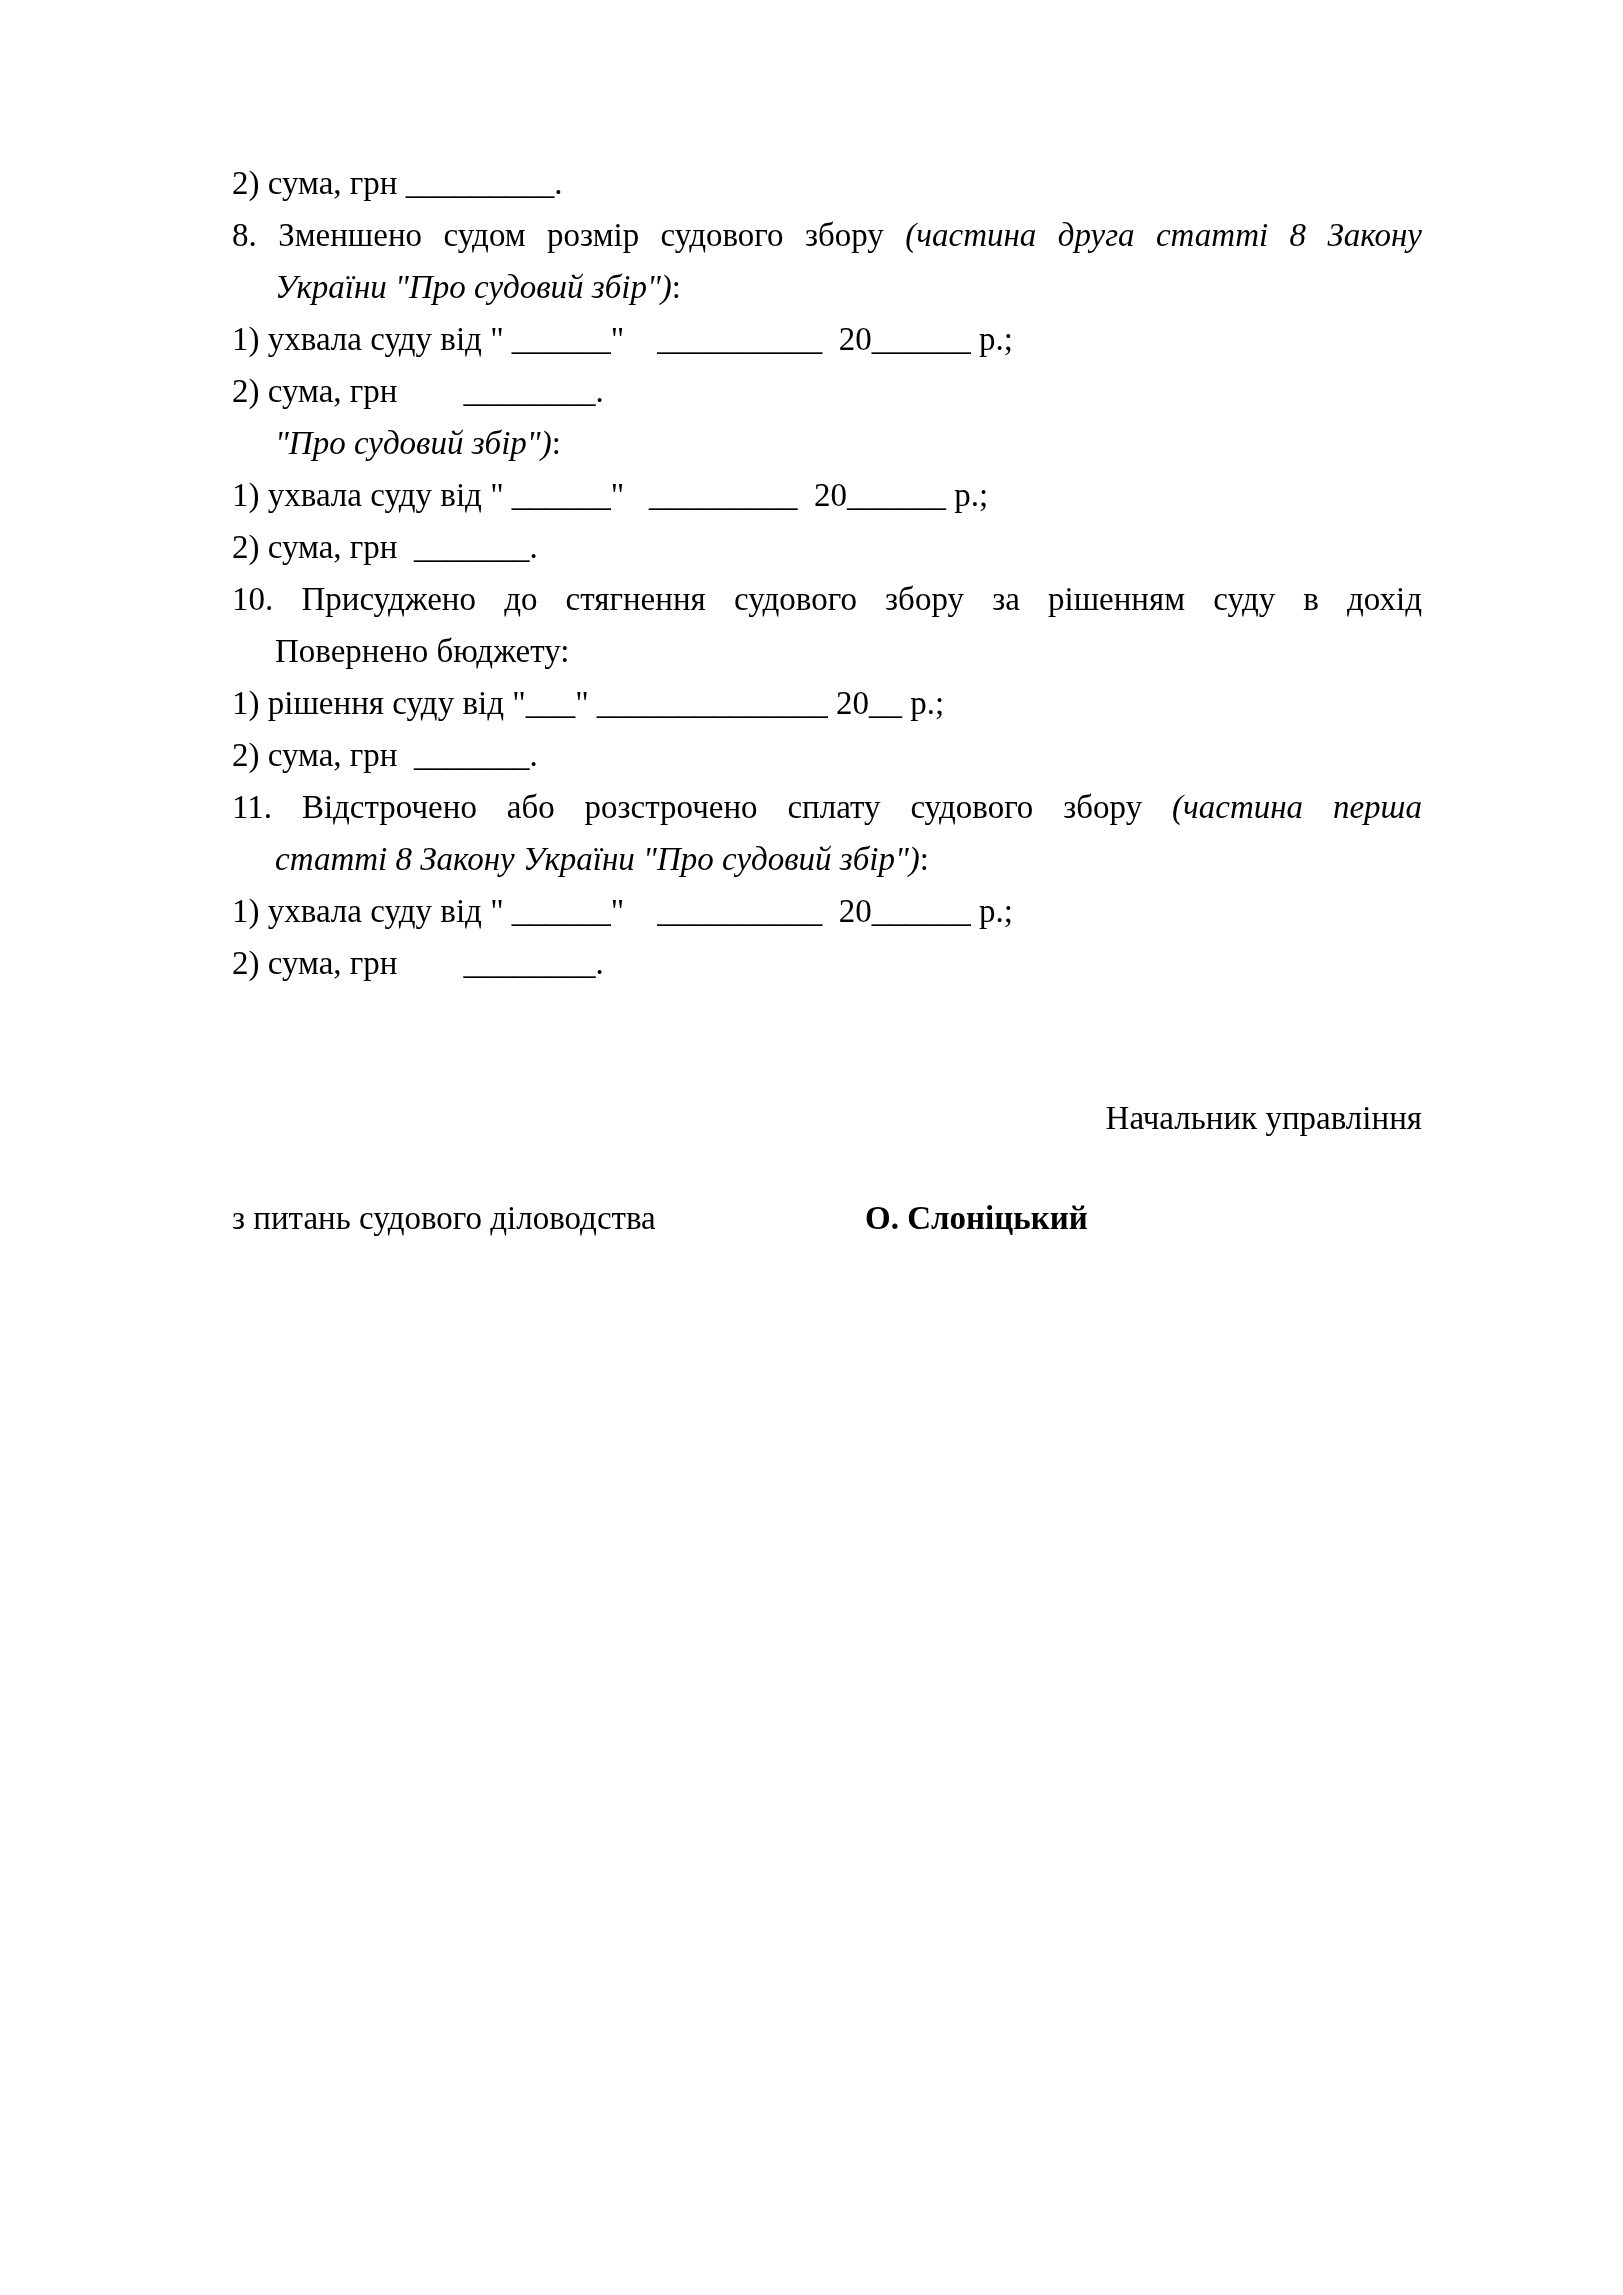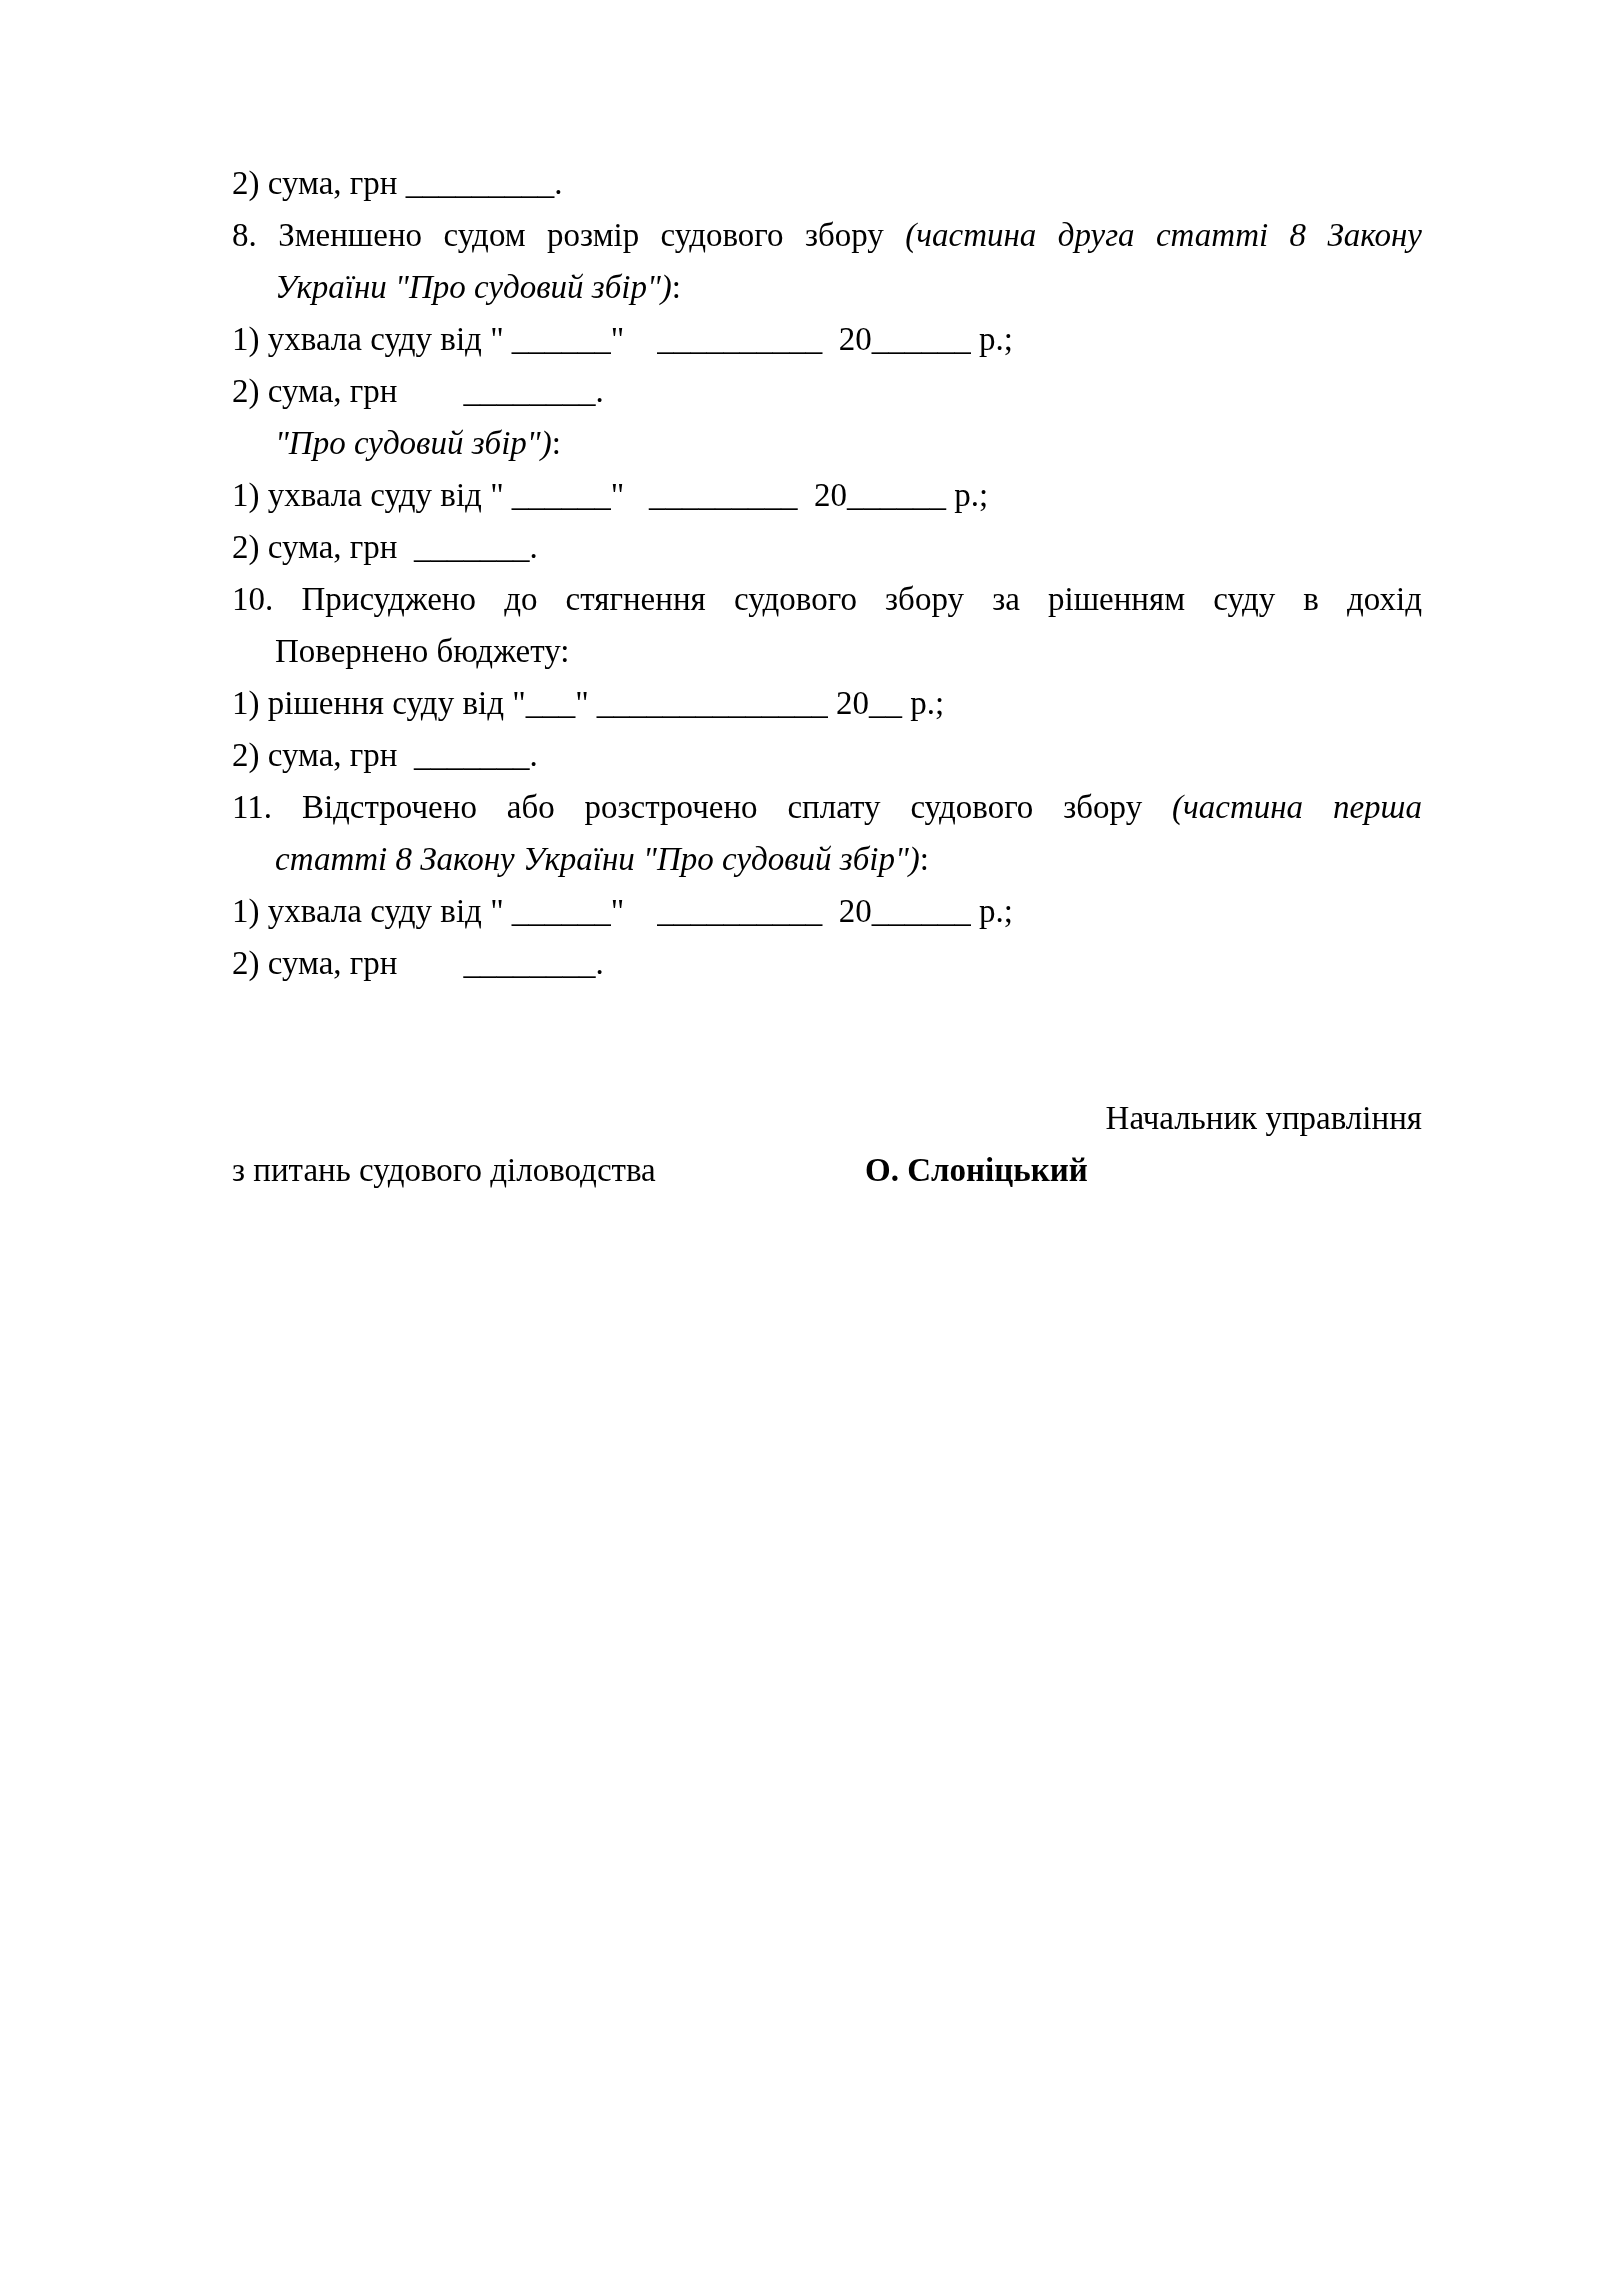--- a/index.html
+++ b/index.html
@@ -30,21 +30,21 @@
     white-space: normal;
     text-align: justify;
     text-align-last: justify;
   }
   .ln.ind {                    
     padding-left: 43px;
   }
   .it { font-style: italic; margin-top: 44px; }
   .b  { font-weight: bold; }
   .sig-title { margin-top: 103px; text-align: right; }   
-  .sigrow { display: flex; white-space: pre; }
+  .sigrow { display: flex; white-space: pre; margin-top: 48px; }
   .sigrow .c1 { flex: 0 0 633px; }
   .sigrow .c2 { flex: 0 0 384px; }
   .sigrow .c3 { flex: 0 0 auto; text-align: right; }
 </style>
 </head>
 <body>
 
 <div class="page">
   <div class="content">
 

